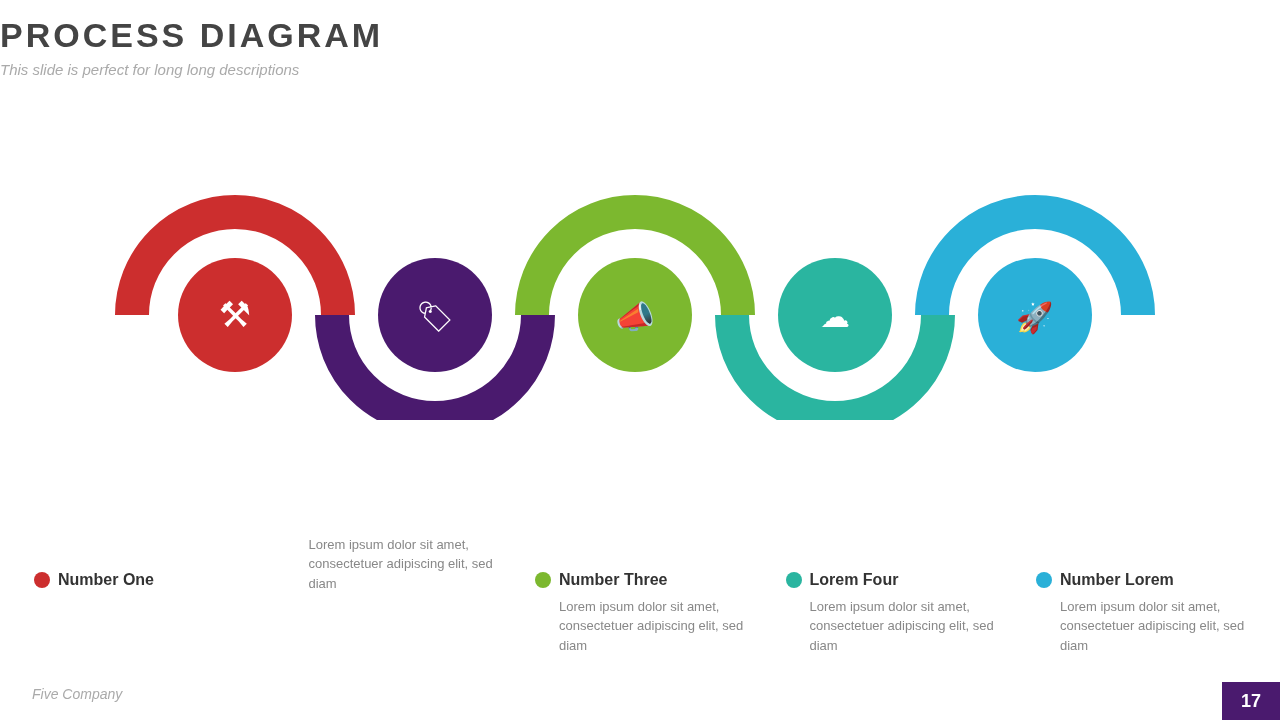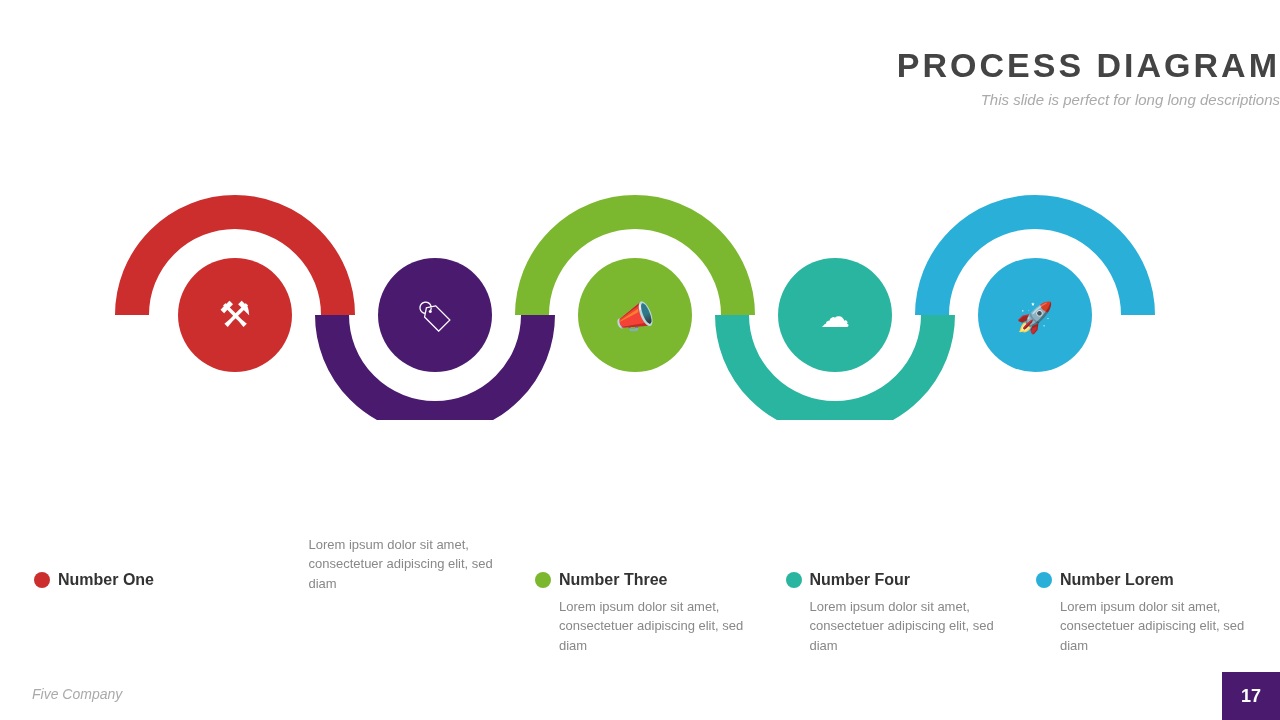--- a/index.html
+++ b/index.html
@@ -14,22 +14,22 @@
 
     .slide {
       width: 1280px;
       height: 720px;
       position: relative;
       background: #ffffff;
     }
 
     
     .header {
-      text-align: right;
-      padding-top: 46px;
+      text-align: left;
+      padding-top: 16px;
     }
     .header-title {
       font-size: 34px;
       font-weight: 700;
       letter-spacing: 3px;
       color: #444444;
       text-transform: uppercase;
     }
     .header-subtitle {
       font-size: 15px;
@@ -104,21 +104,21 @@
       font-style: italic;
     }
 
     .footer-page {
       position: absolute;
       bottom: 0;
       right: 0;
       background: #4a1a6e;
       color: white;
       width: 58px;
-      height: 48px;
+      height: 38px;
       display: flex;
       align-items: center;
       justify-content: center;
       font-size: 18px;
       font-weight: 600;
     }
 
     
     .svg-diagram {
       width: 1100px;
@@ -185,21 +185,21 @@
       <div class="label-header">
         <div class="label-dot" style="background:#7cb82f;"></div>
         <span class="label-title">Number Three</span>
       </div>
       <div class="label-desc">Lorem ipsum dolor sit amet, consectetuer adipiscing elit, sed diam</div>
     </div>
 
     <div class="label-item">
       <div class="label-header">
         <div class="label-dot" style="background:#2ab5a0;"></div>
-        <span class="label-title">Number Four</span>
+        <span class="label-title">Lorem Four</span>
       </div>
       <div class="label-desc">Lorem ipsum dolor sit amet, consectetuer adipiscing elit, sed diam</div>
     </div>
 
     <div class="label-item">
       <div class="label-header">
         <div class="label-dot" style="background:#2ab0d8;"></div>
         <span class="label-title">Number Lorem</span>
       </div>
       <div class="label-desc">Lorem ipsum dolor sit amet, consectetuer adipiscing elit, sed diam</div>

